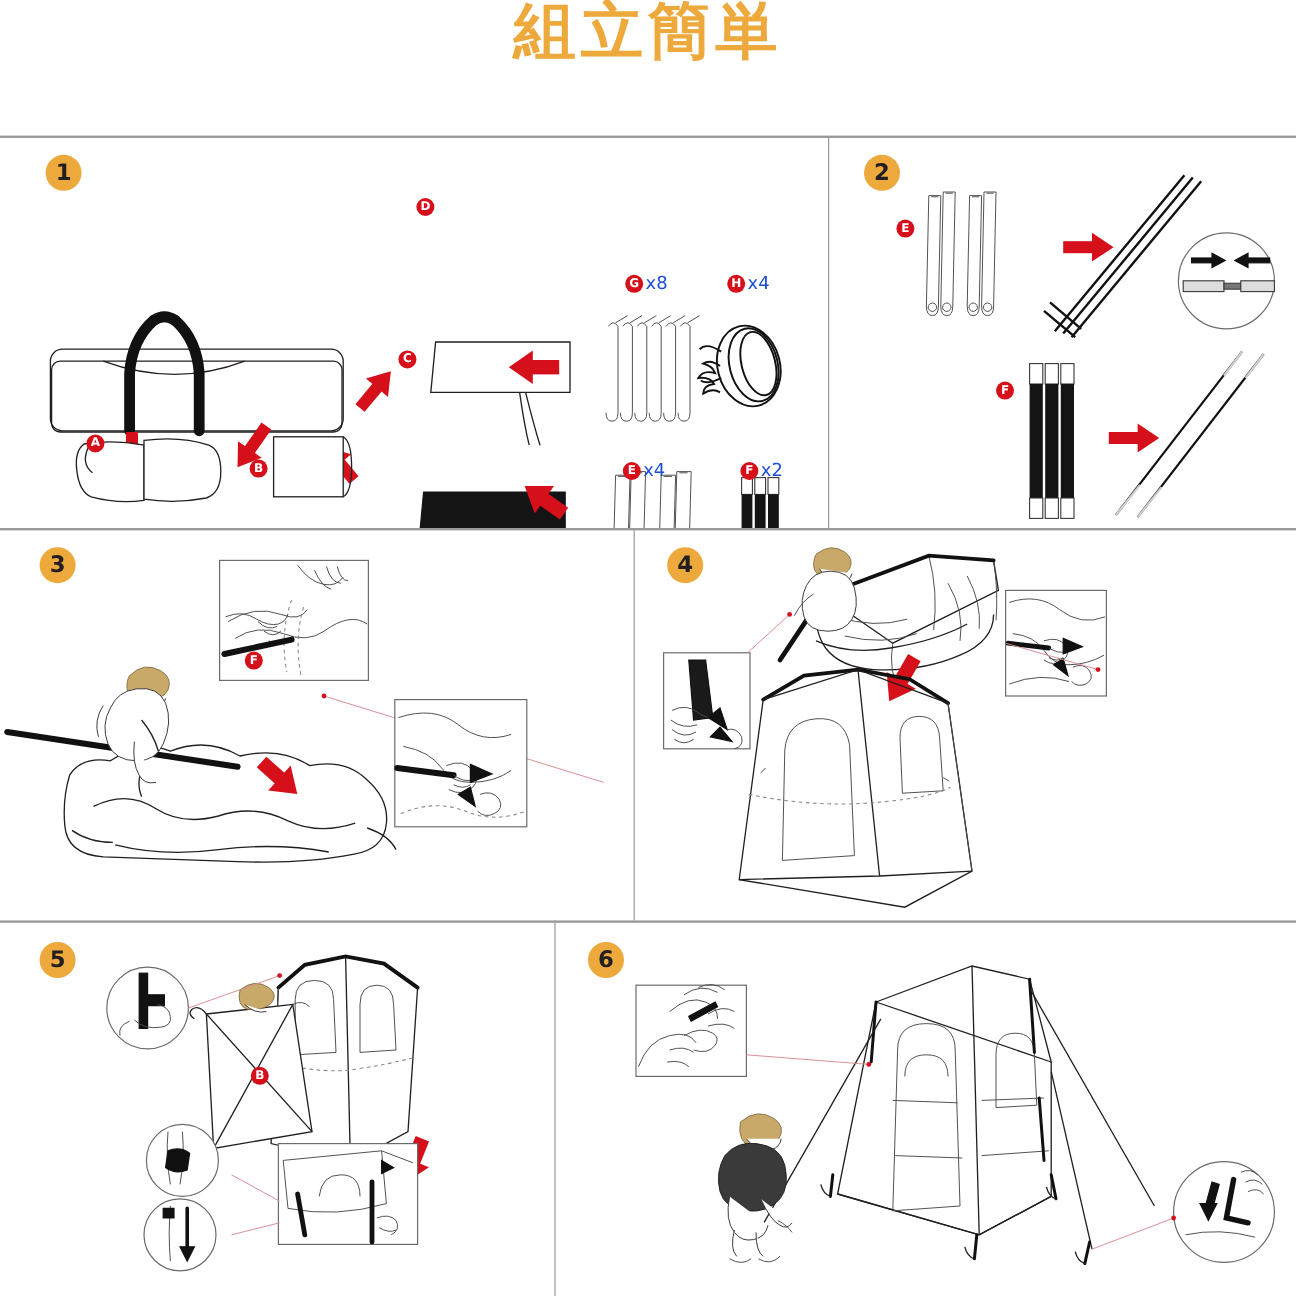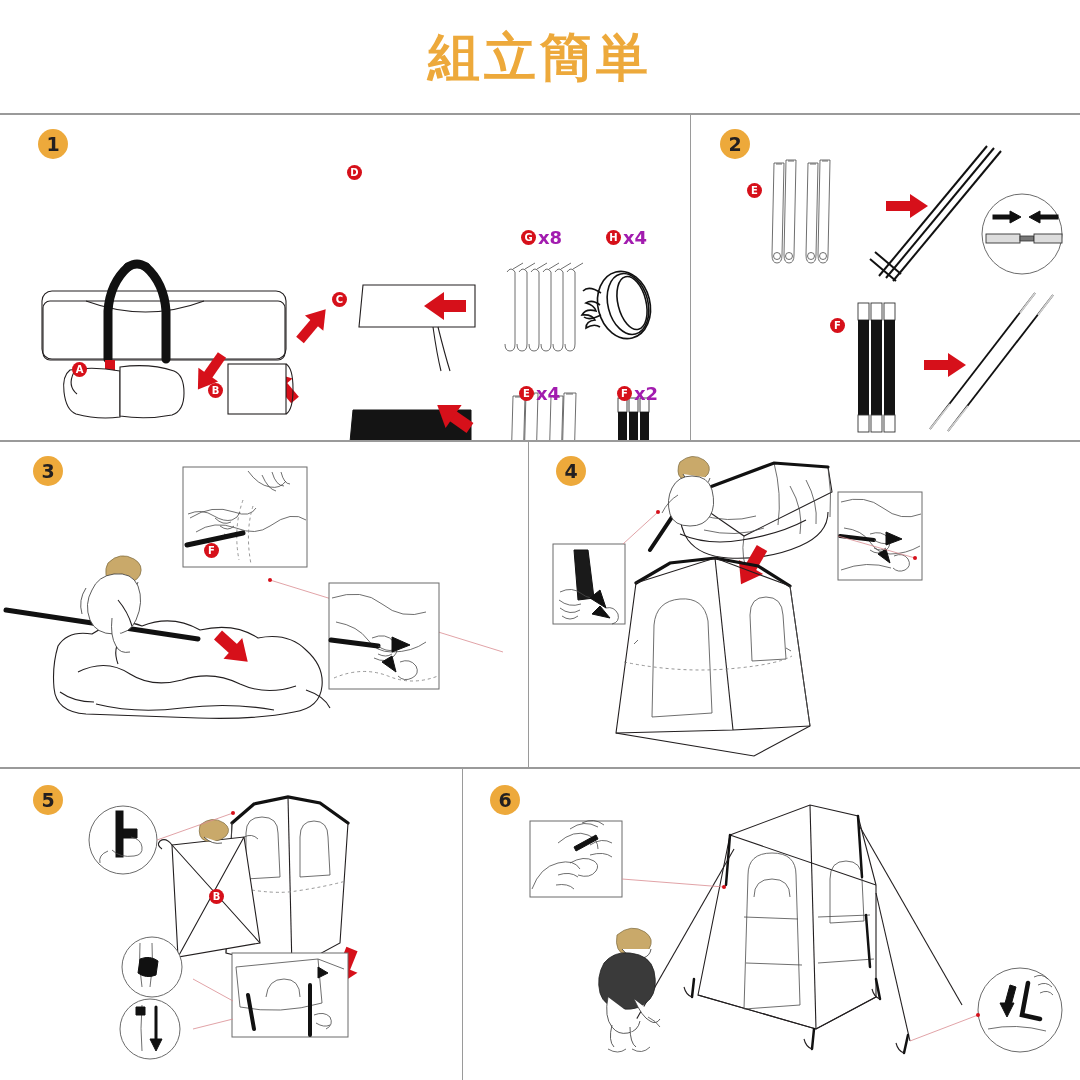--- a/index.html
+++ b/index.html
@@ -7,21 +7,21 @@
     width:1080px;height:1080px;
     background:#ffffff;
     font-family:"Liberation Sans", sans-serif;
     color:#231f20;
     overflow:hidden;
     position:relative;
   }
   
   #title-bar{
     position:absolute;left:0;top:0;width:1080px;height:113px;
-    display:flex;align-items:center;justify-content:center;
+    display:flex;align-items:flex-start;justify-content:center;
   }
   #page-title{
     font-size:52px;font-weight:bold;color:#EDA93B;
     letter-spacing:4px;line-height:1;
     font-family:"DejaVu Sans","Liberation Sans",sans-serif;
   }
   
   #grid{
     position:absolute;left:0;top:113px;width:1080px;height:967px;
     border-top:2px solid #9a9a9a;
@@ -40,21 +40,21 @@
   
   .part{position:absolute;display:flex;align-items:center;gap:2px;}
   .part .dot{
     width:15px;height:15px;border-radius:50%;
     background:#D6101A;color:#fff;
     font-size:10px;font-weight:bold;line-height:15px;text-align:center;
     display:inline-block;
     font-family:"DejaVu Sans","Liberation Sans",sans-serif;
   }
   .part .qty{
-    font-size:18px;font-weight:bold;color:#a21caf;
+    font-size:15px;font-weight:normal;color:#1d4ed8;
     font-family:"DejaVu Sans","Liberation Sans",sans-serif;
   }
   svg{display:block;overflow:visible;}
   .ln{fill:none;stroke:#231f20;stroke-width:1.1;}
   .ln-thin{fill:none;stroke:#4a4a4a;stroke-width:0.8;}
   .ln-f{fill:#fff;stroke:#231f20;stroke-width:1.1;}
   .blk{fill:#111;stroke:#111;stroke-width:1;}
   .blkl{fill:none;stroke:#111;stroke-width:3.2;stroke-linecap:round;}
   .red-arrow{fill:#D6101A;}
   .callout{fill:none;stroke:#d98b90;stroke-width:0.8;}

